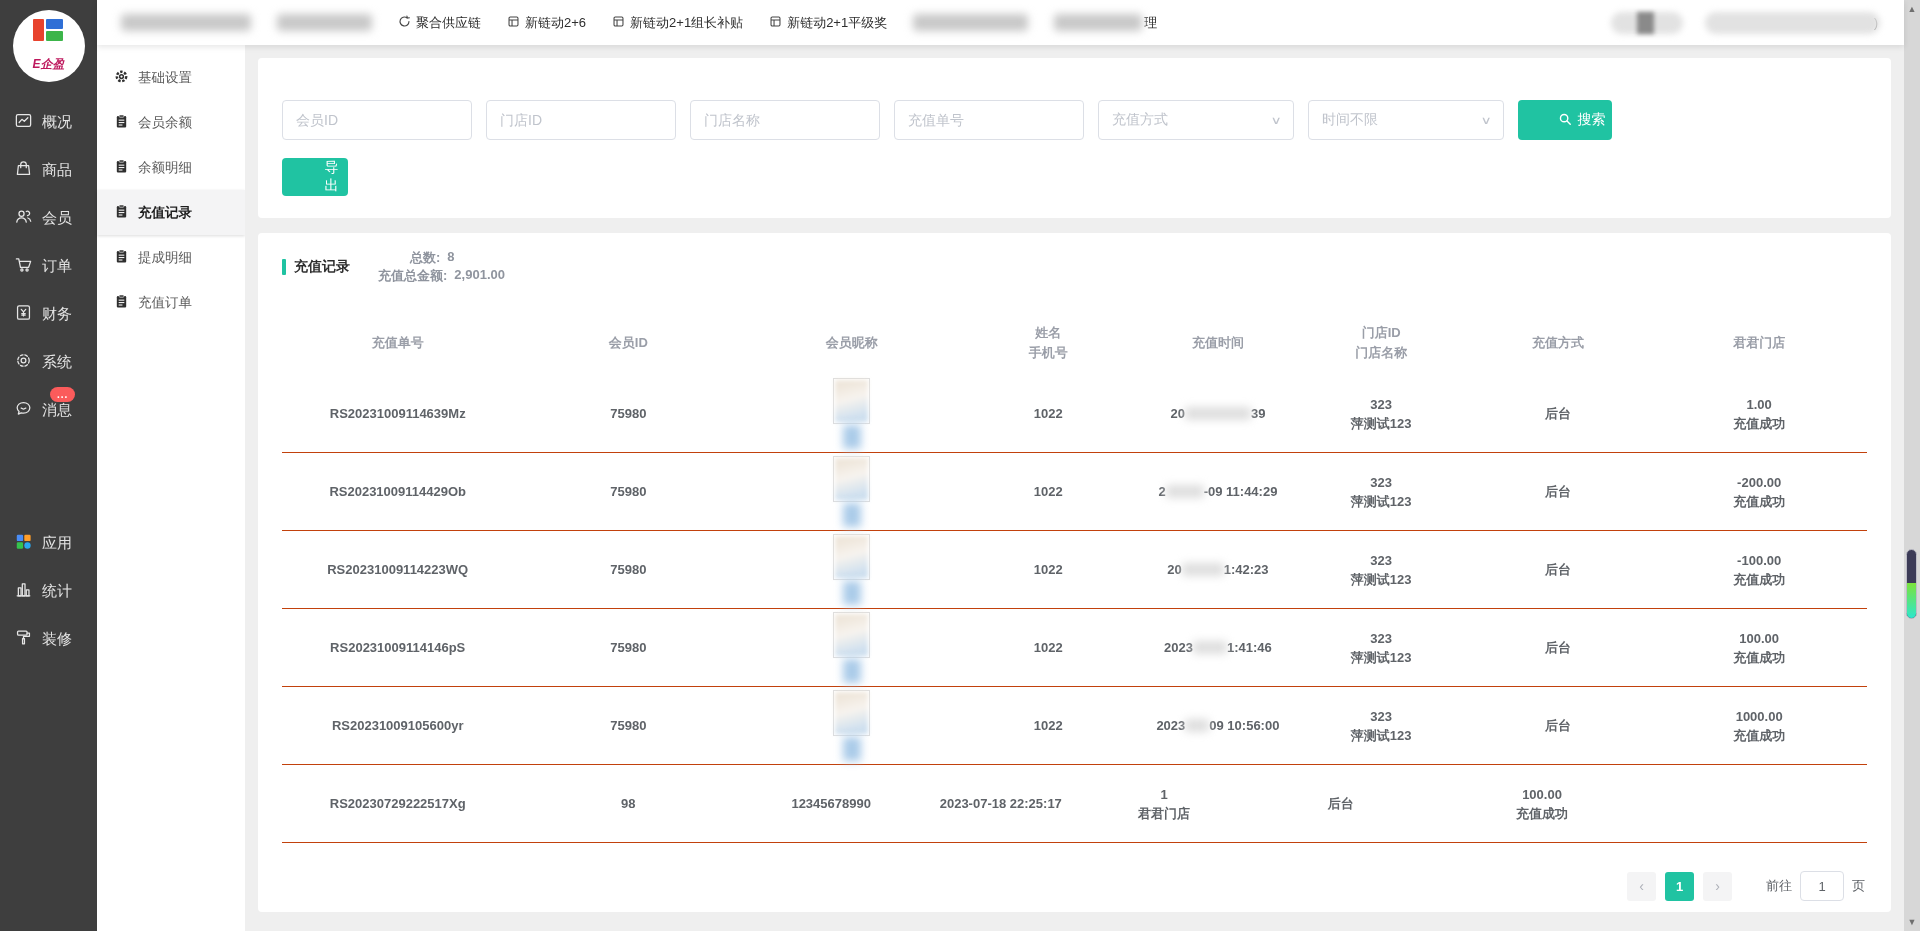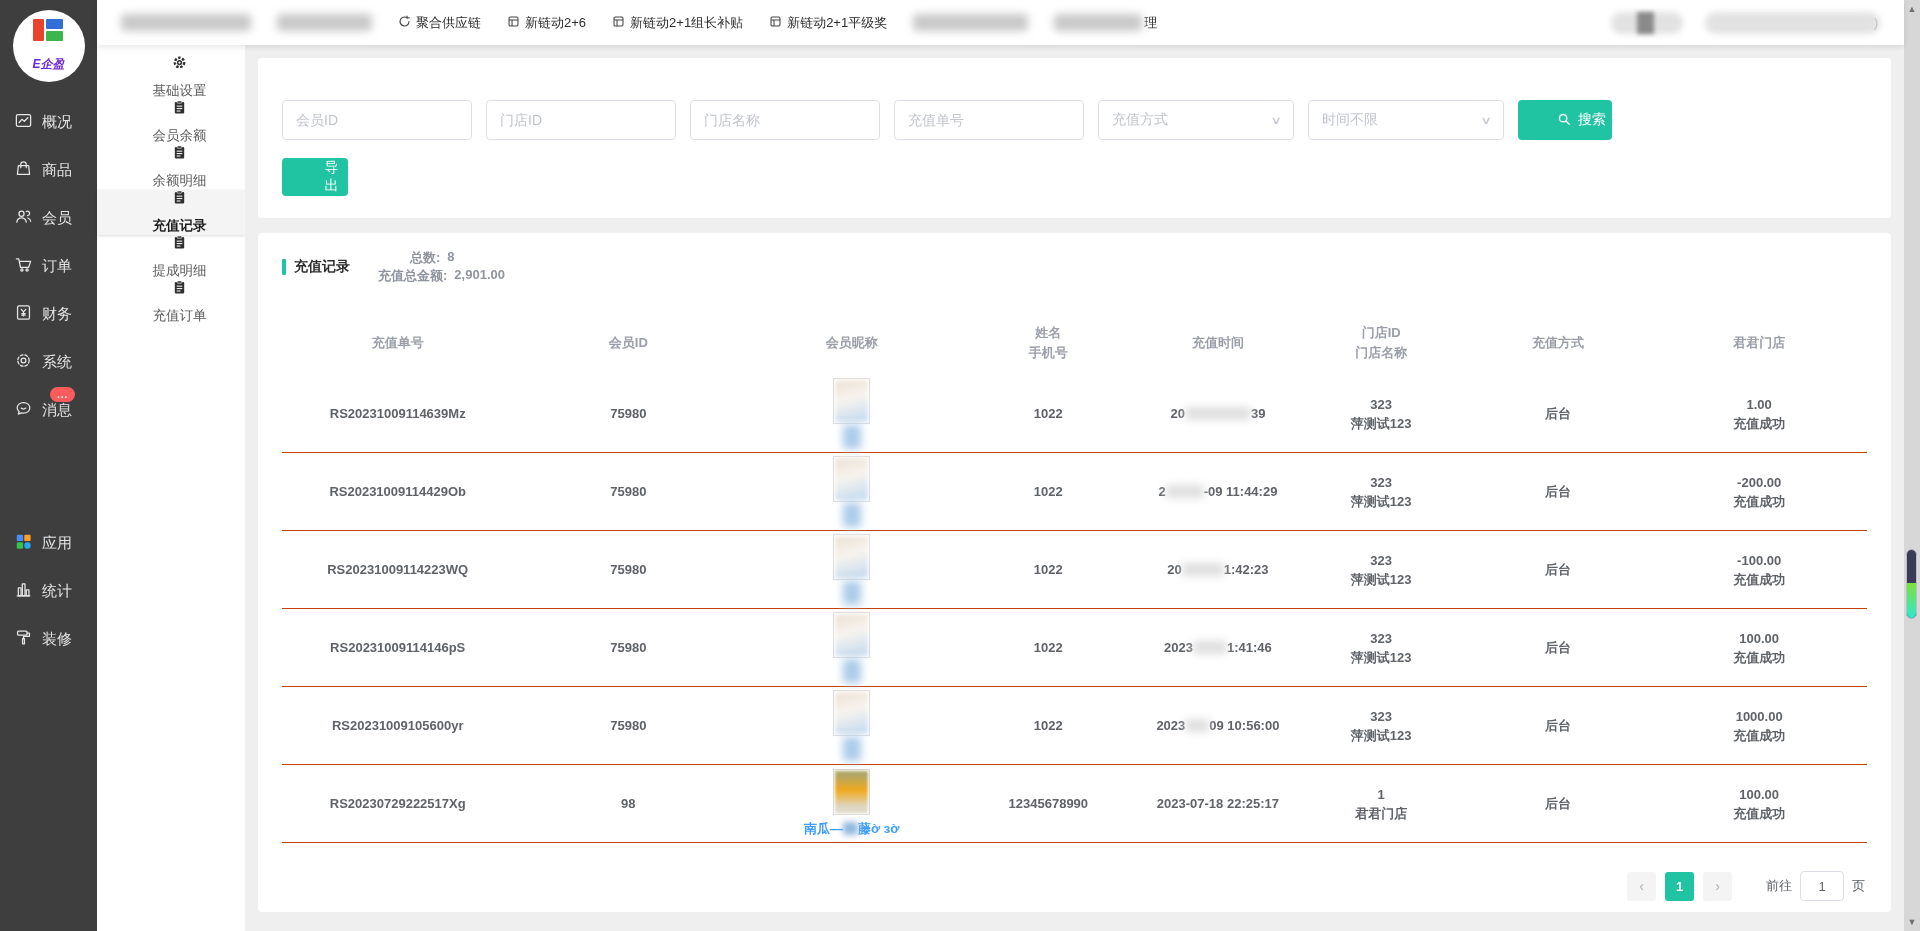--- a/index.html
+++ b/index.html
@@ -9,21 +9,21 @@
   .app{display:flex;width:1920px;height:931px;}
 
   
   .sidebar{width:97px;background:#3e3e3e;flex-shrink:0;display:flex;flex-direction:column;align-items:stretch;}
   .logo{width:72px;height:72px;border-radius:50%;background:#fff;margin:10px auto 16px;
     display:flex;flex-direction:column;align-items:center;justify-content:center;}
   .logo-mark{width:32px;height:22px;display:grid;grid-template-columns:11px 17px;grid-template-rows:10px 10px;gap:2px;}
   .logo-mark .lm-l{grid-row:1/3;background:#e8432d;border-radius:1px;}
   .logo-mark .lm-t{background:#2f6fd6;border-radius:1px;}
   .logo-mark .lm-b{background:#3cb54a;border-radius:1px;}
-  .logo-text{font-size:12px;font-weight:bold;font-style:italic;color:#6d28d9;margin-top:15px;}
+  .logo-text{font-size:12px;font-weight:bold;font-style:italic;color:#be185d;margin-top:15px;}
   .snav-item{display:flex;align-items:center;gap:9px;padding:13px 0 13px 14px;color:#e4e4e4;
     font-size:15px;cursor:pointer;position:relative;white-space:nowrap;}
   .snav-item svg{width:19px;height:19px;flex-shrink:0;}
   .snav-item.gap-top{margin-top:85px;}
   .badge{position:absolute;top:1px;left:50px;background:#fb5b5b;color:#fff;border-radius:9px;
     font-size:10px;line-height:15px;padding:0 7px;font-weight:bold;letter-spacing:1px;}
 
   
   .mid{flex:1;display:flex;flex-direction:column;min-width:0;}
   .topbar{height:45px;background:#fff;display:flex;align-items:center;gap:26px;padding-left:24px;
@@ -38,40 +38,40 @@
   .userdark{position:absolute;left:26px;top:0;width:17px;height:22px;background:#8a8a8a;filter:blur(2px);}
   .u1{position:relative;width:72px;height:22px;}
   .u1 .userpill{position:absolute;inset:0;width:100%;}
   .u2{display:flex;align-items:center;}
   .u2 .tail{font-size:13px;color:#555;margin-left:-6px;}
 
   .body{flex:1;display:flex;min-height:0;}
   
   .submenu{width:148px;background:#fff;padding-top:10px;flex-shrink:0;}
   .sub-item{height:45px;display:flex;align-items:center;gap:9px;padding-left:17px;font-size:13.5px;
-    color:#5a5a5a;cursor:pointer;white-space:nowrap;flex-direction:column;}
+    color:#5a5a5a;cursor:pointer;white-space:nowrap;}
   .sub-item svg{width:15px;height:15px;flex-shrink:0;}
   .sub-item.active{background:#f4f4f5;color:#1e1e1e;font-weight:bold;box-shadow:0 1px 3px rgba(0,0,0,.14);}
 
   
   .content{flex:1;background:#efefef;padding:13px 13px 0 13px;display:flex;flex-direction:column;min-width:0;}
   .card{background:#fff;border-radius:4px;}
   .card.filter{padding:17px 24px 22px;margin-bottom:15px;flex-shrink:0;}
   .sec-title{display:flex;align-items:center;font-size:14px;font-weight:bold;color:#2e2e2e;}
   .greenbar{width:4px;height:16px;background:var(--accent);margin-right:8px;border-radius:1px;}
   .filter-row{display:flex;gap:14px;margin-top:25px;}
   .f-input{width:190px;height:40px;border:1px solid #dcdfe6;border-radius:4px;padding:0 13px;
     color:#606266;font-size:14px;outline:none;box-sizing:border-box;background:#fff;}
   .f-input::placeholder{color:#c0c4cc;}
   .f-select{width:196px;height:40px;border:1px solid #dcdfe6;border-radius:4px;box-sizing:border-box;
     display:flex;align-items:center;justify-content:space-between;padding:0 13px;cursor:pointer;}
   .f-select .val{color:#c0c4cc;font-size:14px;}
   .chev{color:#c0c4cc;font-size:11px;transform:scaleX(1.4);}
   .btn{background:var(--accent);color:#fff;border:none;border-radius:4px;font-size:14px;
-    display:flex;align-items:center;justify-content:space-between;gap:6px;cursor:pointer;padding-left:39px;}
+    display:flex;align-items:center;justify-content:center;gap:6px;cursor:pointer;padding-left:39px;}
   .btn.search{width:94px;height:40px;}
   .btn.export{width:66px;height:38px;margin-top:18px;}
   .btn svg{width:14px;height:14px;}
 
   .card.table{flex:1;padding:16px 24px 0;margin-bottom:19px;display:flex;flex-direction:column;position:relative;min-height:0;}
   .tbl-title-row{display:flex;align-items:center;}
   .stat{font-size:13px;color:#8f949e;font-weight:bold;display:flex;gap:7px;margin-left:28px;white-space:nowrap;}
   .stat:first-of-type{margin-left:60px;}
   .tbl{margin-top:26px;flex:1;}
   .trh,.tr{display:flex;align-items:center;}
@@ -515,28 +515,20 @@
                   </div>
     <div class="td c6">后台</div>
     <div class="td c7">
                     <div>1000.00</div>
                     <div>充值成功</div>
                   </div>
   </div>
                 <div class="tr">
     <div class="td c0">RS20230729222517Xg</div>
     <div class="td c1">98</div>
-    <div class="td c2">
-                    <div class="av-wrap">
-         <div class="av gold">
-                        <div class="av-in"></div>
-                      </div>
-         <div class="nick">南瓜—<span class="blurchip"></span>藤ờ ɜờ</div>
-                    </div>
-                  </div>
     <div class="td c3">12345678990</div>
     <div class="td c4"><span>2023-07-18 22:25:17</span></div>
     <div class="td c5">
                     <div>1</div>
                     <div>君君门店</div>
                   </div>
     <div class="td c6">后台</div>
     <div class="td c7">
                     <div>100.00</div>
                     <div>充值成功</div>

